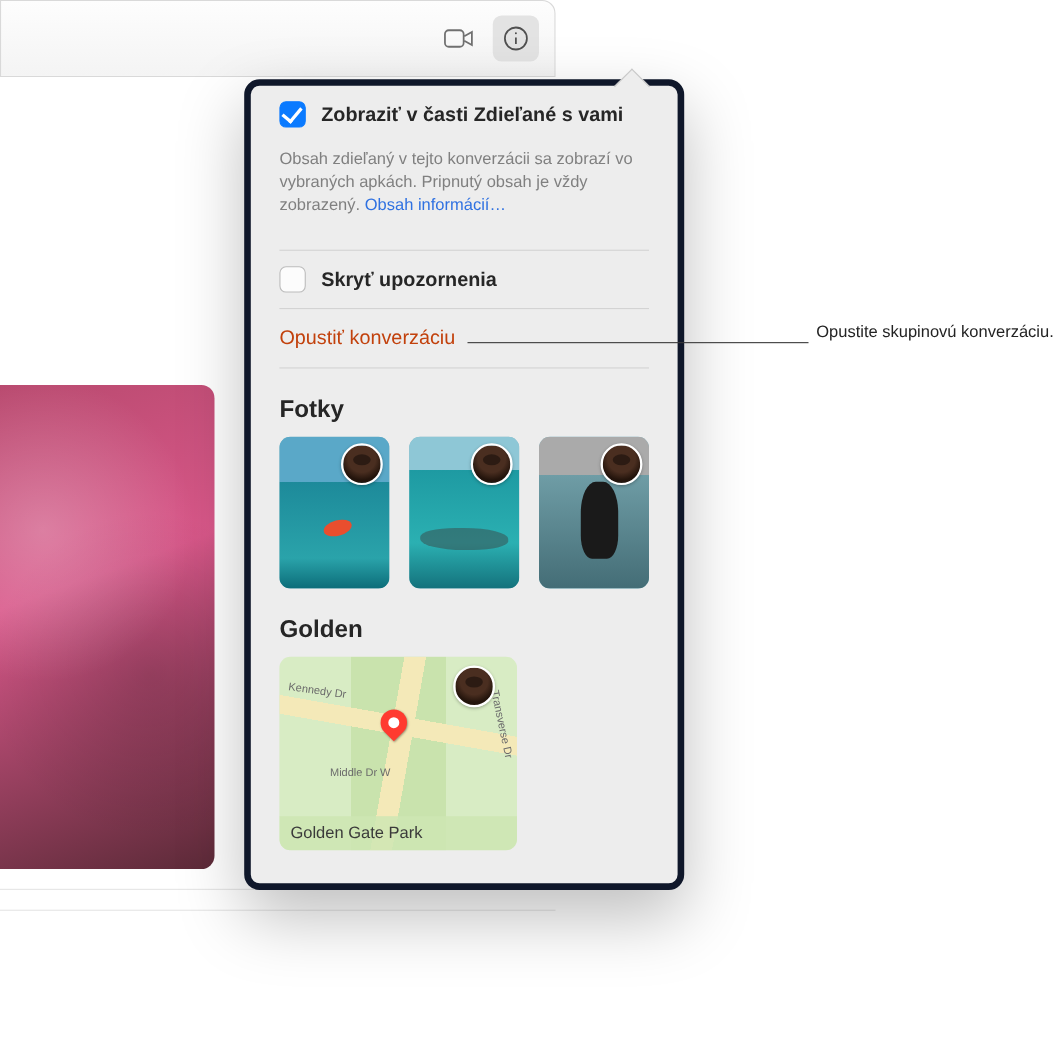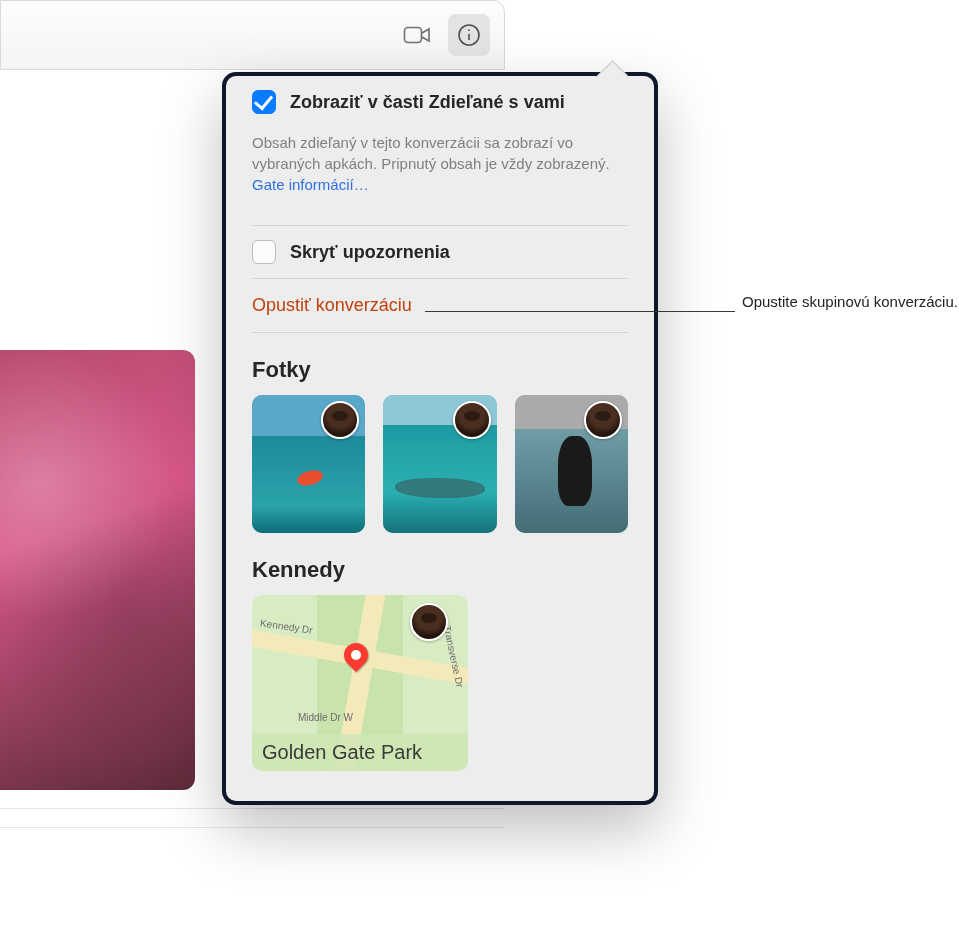--- a/index.html
+++ b/index.html
@@ -12,21 +12,21 @@
   .tool-btn.active{background:#e3e3e3}
   .tool-btn.active svg{stroke:#505050}
 
   
   .bg-photo{position:absolute;left:0;top:350px;width:195px;height:440px;border-radius:0 12px 12px 0;background:linear-gradient(160deg,#b94a6f 0%,#d9588a 40%,#5c2a38 100%);overflow:hidden}
   .bg-photo:before{content:"";position:absolute;inset:0;background:radial-gradient(circle at 20% 30%,rgba(255,255,255,.25),transparent 40%),radial-gradient(circle at 70% 60%,rgba(0,0,0,.15),transparent 50%)}
   .bg-lines{position:absolute;left:0;top:790px;width:505px}
   .bg-lines div{height:1px;background:#e5e5e5;margin-top:18px}
 
   
-  .panel{position:absolute;left:222px;top:72px;width:436px;background:#ededed;border:4px solid #0f172a;border-radius:14px;box-shadow:0 25px 60px rgba(0,0,0,.25);padding:0 26px 30px}
+  .panel{position:absolute;left:222px;top:72px;width:400px;background:#ededed;border:6px solid #0f172a;border-radius:14px;box-shadow:0 25px 60px rgba(0,0,0,.25);padding:0 26px 30px}
   .panel:before{content:"";position:absolute;top:-11px;right:30px;width:22px;height:22px;background:#ededed;border-left:1px solid #c8c8c8;border-top:1px solid #c8c8c8;transform:rotate(45deg)}
 
   .row{display:flex;align-items:center;padding:14px 0}
   .hr{height:1px;background:#d3d3d3;margin:0 -0px}
 
   .chk{width:24px;height:24px;border-radius:6px;border:1px solid #bcbcbc;background:#fcfcfc;margin-right:14px;flex:none}
   .chk.on{background:#0a7aff;border-color:#0a7aff;position:relative}
   .chk.on:after{content:"";position:absolute;left:5px;top:1px;width:8px;height:14px;border:solid #fff;border-width:0 3px 3px 0;transform:rotate(40deg)}
 
   .lbl{font-size:18px;color:#262626;font-weight:600}
@@ -53,26 +53,26 @@
   .avatar{position:absolute;top:6px;right:6px;width:38px;height:38px;border-radius:50%;background:radial-gradient(circle at 50% 35%,#4a2e20 45%,#23140c 70%);border:2px solid #fff;box-shadow:0 1px 3px rgba(0,0,0,.3)}
   .avatar:after{content:"";position:absolute;left:9px;top:8px;width:16px;height:10px;border-radius:50%;background:rgba(0,0,0,.4)}
 
   .map{position:relative;width:216px;height:176px;border-radius:10px;overflow:hidden;background:#d8ecc4}
   .map:before{content:"";position:absolute;inset:0;background:
      linear-gradient(100deg,transparent 46%,#f4e9b8 46%,#f4e9b8 54%,transparent 54%),
      linear-gradient( 10deg,transparent 58%,#f4e9b8 58%,#f4e9b8 66%,transparent 66%),
      linear-gradient( 90deg,transparent 30%,#c9e3ad 30%,#c9e3ad 70%,transparent 70%)}
   .road{position:absolute;font-size:10px;color:#6b6b6b;white-space:nowrap;font-weight:500}
   .r1{left:8px;top:26px;transform:rotate(8deg)}
-  .r2{left:46px;top:117px}
+  .r2{left:46px;top:100px}
   .r3{left:170px;top:56px;transform:rotate(78deg)}
   .pin{position:absolute;left:92px;top:48px;width:24px;height:24px;background:#ff3b30;border-radius:50% 50% 50% 0;transform:rotate(-45deg);box-shadow:0 1px 2px rgba(0,0,0,.4)}
   .pin:after{content:"";position:absolute;left:7px;top:7px;width:10px;height:10px;background:#fff;border-radius:50%}
   .map .avatar{top:8px;right:auto;left:158px}
-  .map-label{position:absolute;left:0;right:0;bottom:0;background:rgba(206,230,179,.85);font-size:20px;color:#3a3a3a;padding:7px 10px}
+  .map-label{position:absolute;left:0;right:0;bottom:0;background:rgba(206,230,179,.85);font-size:15px;color:#3a3a3a;padding:7px 10px}
 
   
   .callout{position:absolute;left:742px;top:292px;font-size:15px;color:#232323;line-height:1.35}
   .lead{position:absolute;left:425px;top:311px;width:310px;height:1px;background:#3a3a3a}
 </style>
 </head>
 <body>
 
 <div class="toolbar">
   <div class="tool-btn">
@@ -97,21 +97,21 @@
   </div>
 
 <div class="panel">
 
   <div class="row">
     <div class="chk on"></div>
     <div class="lbl cut">Zobraziť v časti Zdieľané s vami</div>
   </div>
 
   <div class="desc">
-    <span>Obsah zdieľaný v tejto konverzácii sa zobrazí vo vybraných apkách. Pripnutý obsah je vždy zobrazený. </span><a href="#">Gate informácií…</a>
+    <span>Obsah zdieľaný v tejto konverzácii sa zobrazí vo vybraných apkách. Pripnutý obsah je vždy zobrazený. </span><a href="#">Obsah informácií…</a>
   </div>
 
   <div class="hr"></div>
 
   <div class="row">
     <div class="chk"></div>
     <div class="lbl">Skryť upozornenia</div>
   </div>
 
   <div class="hr"></div>
@@ -129,21 +129,21 @@
     <div class="thumb">
         <div class="img t2"></div>
         <div class="avatar"></div>
       </div>
     <div class="thumb">
         <div class="img t3"></div>
         <div class="avatar"></div>
       </div>
   </div>
 
-  <div class="sect-title">Kennedy</div>
+  <div class="sect-title">Golden</div>
   <div class="map">
     <span class="road r1">Kennedy Dr</span>
     <span class="road r2">Middle Dr W</span>
     <span class="road r3">Transverse Dr</span>
     <div class="pin"></div>
     <div class="avatar"></div>
     <div class="map-label">Golden Gate Park</div>
   </div>
 </div>
 

